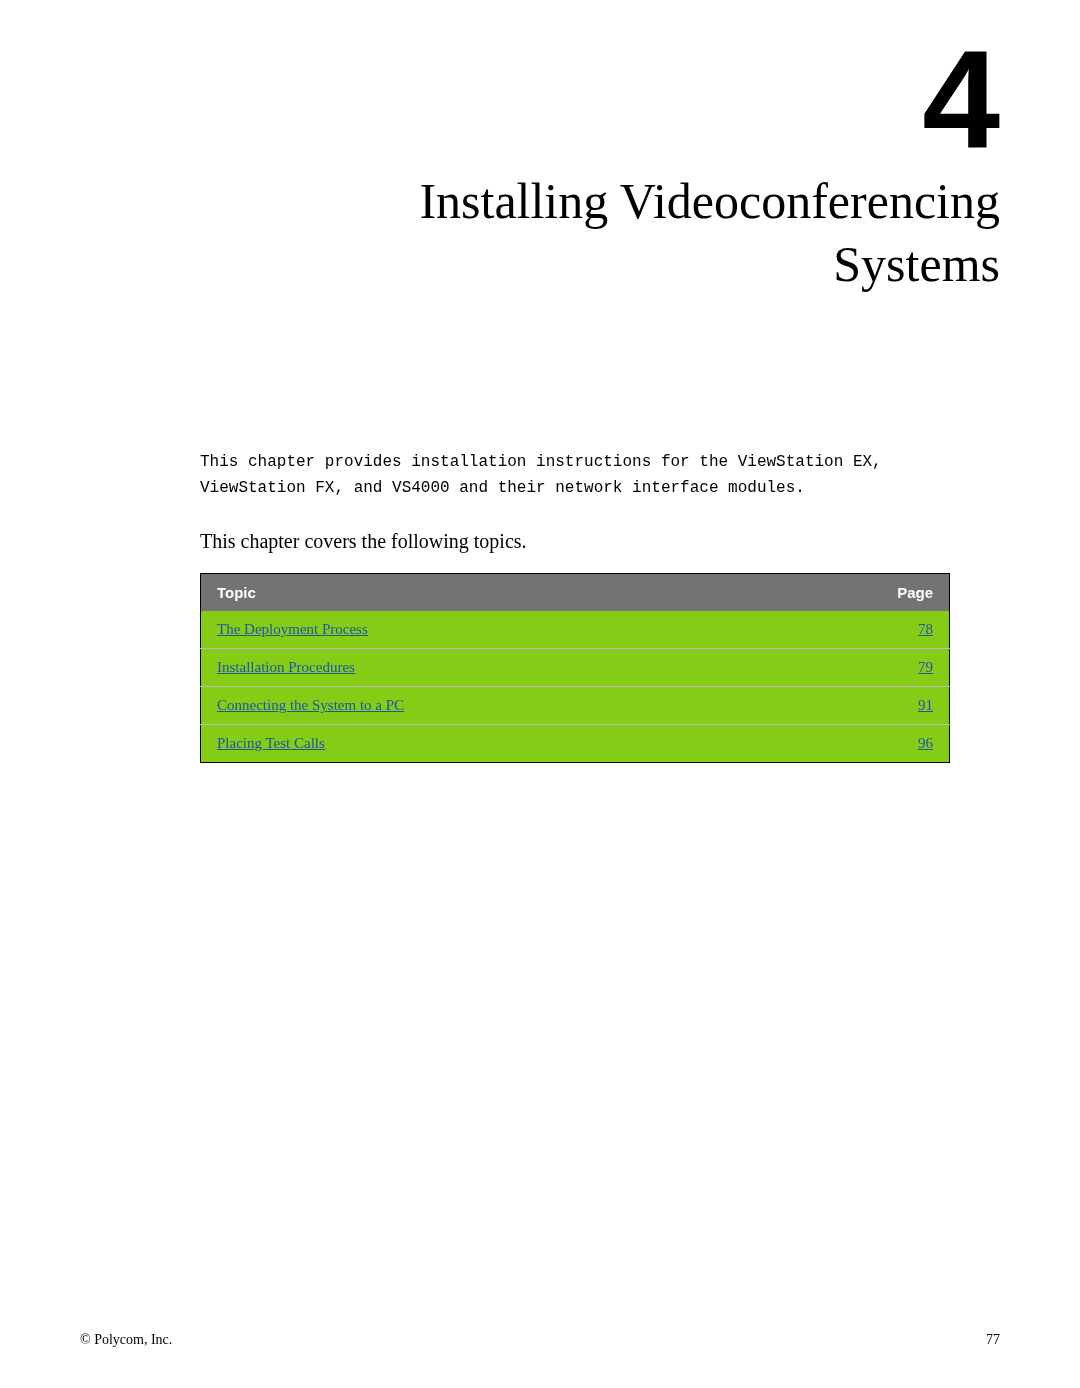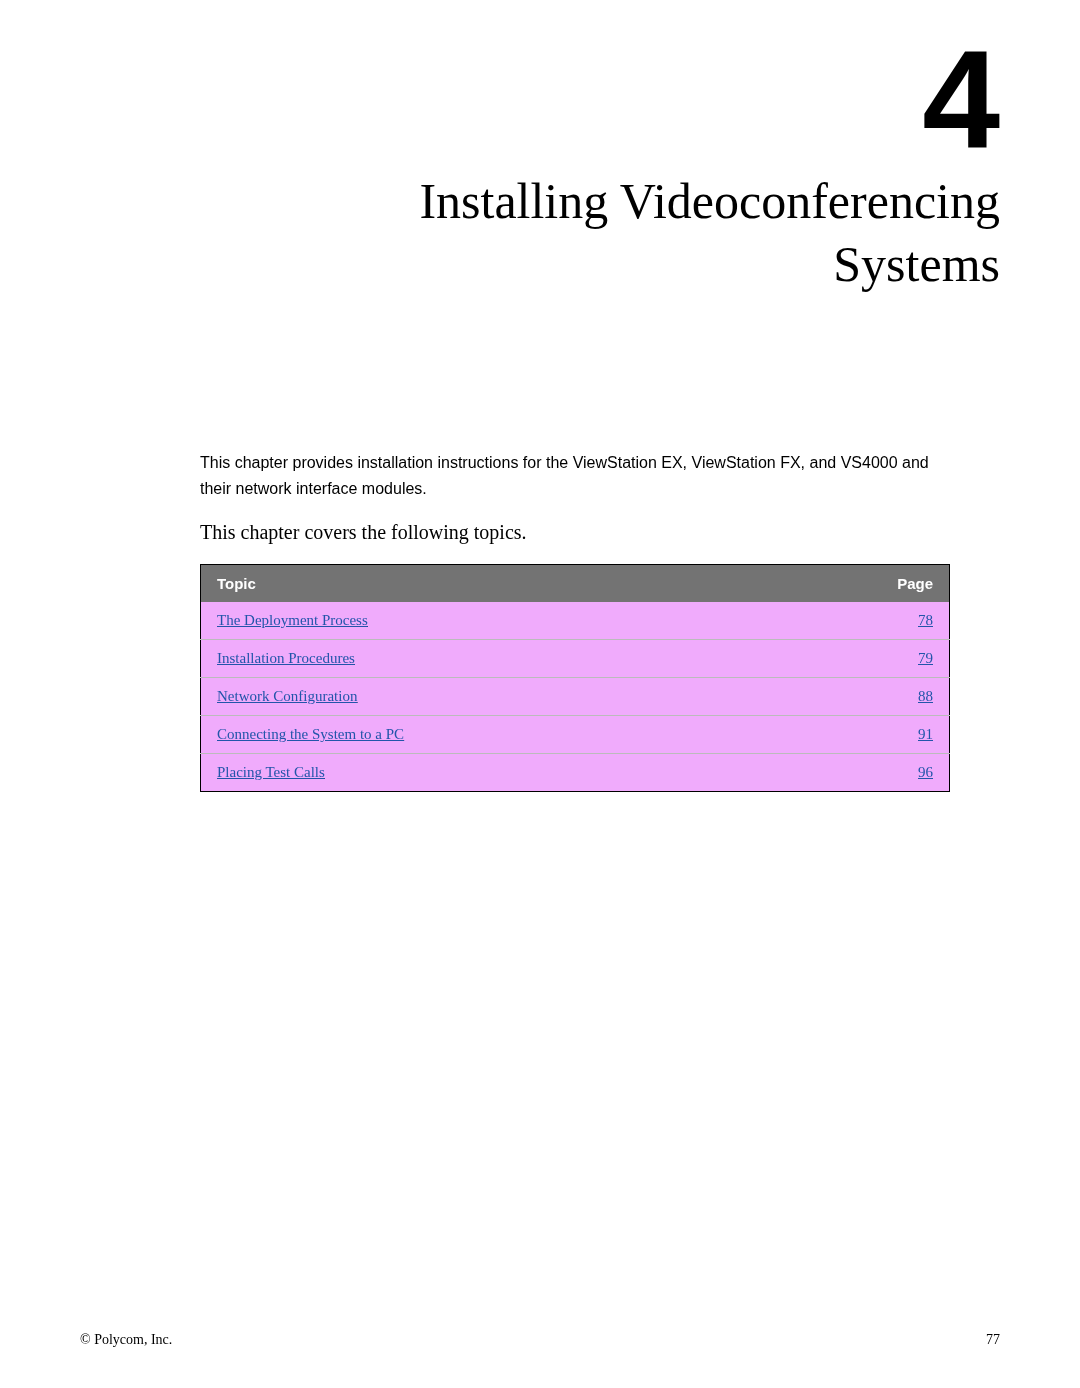--- a/index.html
+++ b/index.html
@@ -53,22 +53,22 @@
       position: absolute;
       top: 450px;
       left: 200px;
       right: 130px;
     }
 
     .intro-text {
       font-size: 16px;
       line-height: 1.6;
       color: #000000;
-      margin-bottom: 15px;
-      font-family: Liberation Sans, sans-serif;
+      margin-bottom: 24px;
+      font-family: Liberation Mono, monospace;
     }
 
     .topics-intro {
       font-size: 20px;
       line-height: 1.6;
       color: #000000;
       margin-bottom: 16px;
       font-family: Georgia, 'Times New Roman', serif;
     }
 
@@ -91,21 +91,21 @@
       font-family: Arial, Helvetica, sans-serif;
     }
 
     .topics-table thead th.page-col {
       text-align: right;
       width: 80px;
     }
 
     .topics-table tbody tr {
       border-bottom: 1px solid #bbbbbb;
-      background-color: #f0abfc;
+      background-color: #84cc16;
       text-decoration: underline;
     }
 
     .topics-table tbody tr:last-child {
       border-bottom: none;
     }
 
     .topics-table tbody td {
       padding: 10px 16px;
       font-size: 15px;
@@ -170,24 +170,20 @@
       <tbody id="table-body">
       <tr>
             <td><a class="topic-link">The Deployment Process</a></td>
             <td class="page-num"><a class="page-num-link">78</a></td>
           </tr>
           <tr>
             <td><a class="topic-link">Installation Procedures</a></td>
             <td class="page-num"><a class="page-num-link">79</a></td>
           </tr>
           <tr>
-            <td><a class="topic-link">Network Configuration</a></td>
-            <td class="page-num"><a class="page-num-link">88</a></td>
-          </tr>
-          <tr>
             <td><a class="topic-link">Connecting the System to a PC</a></td>
             <td class="page-num"><a class="page-num-link">91</a></td>
           </tr>
           <tr>
             <td><a class="topic-link">Placing Test Calls</a></td>
             <td class="page-num"><a class="page-num-link">96</a></td>
           </tr>
         </tbody>
     </table>
 

